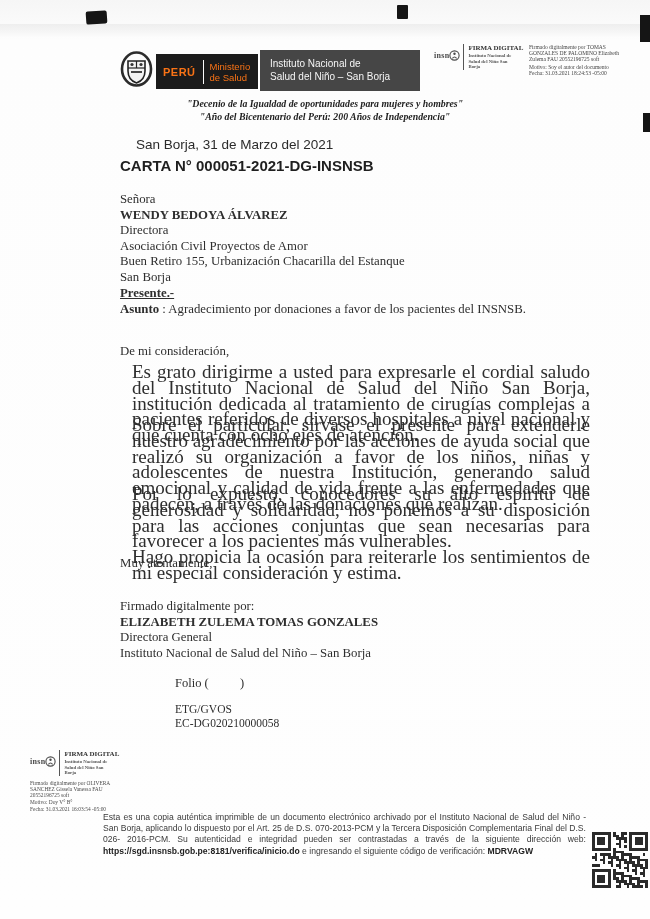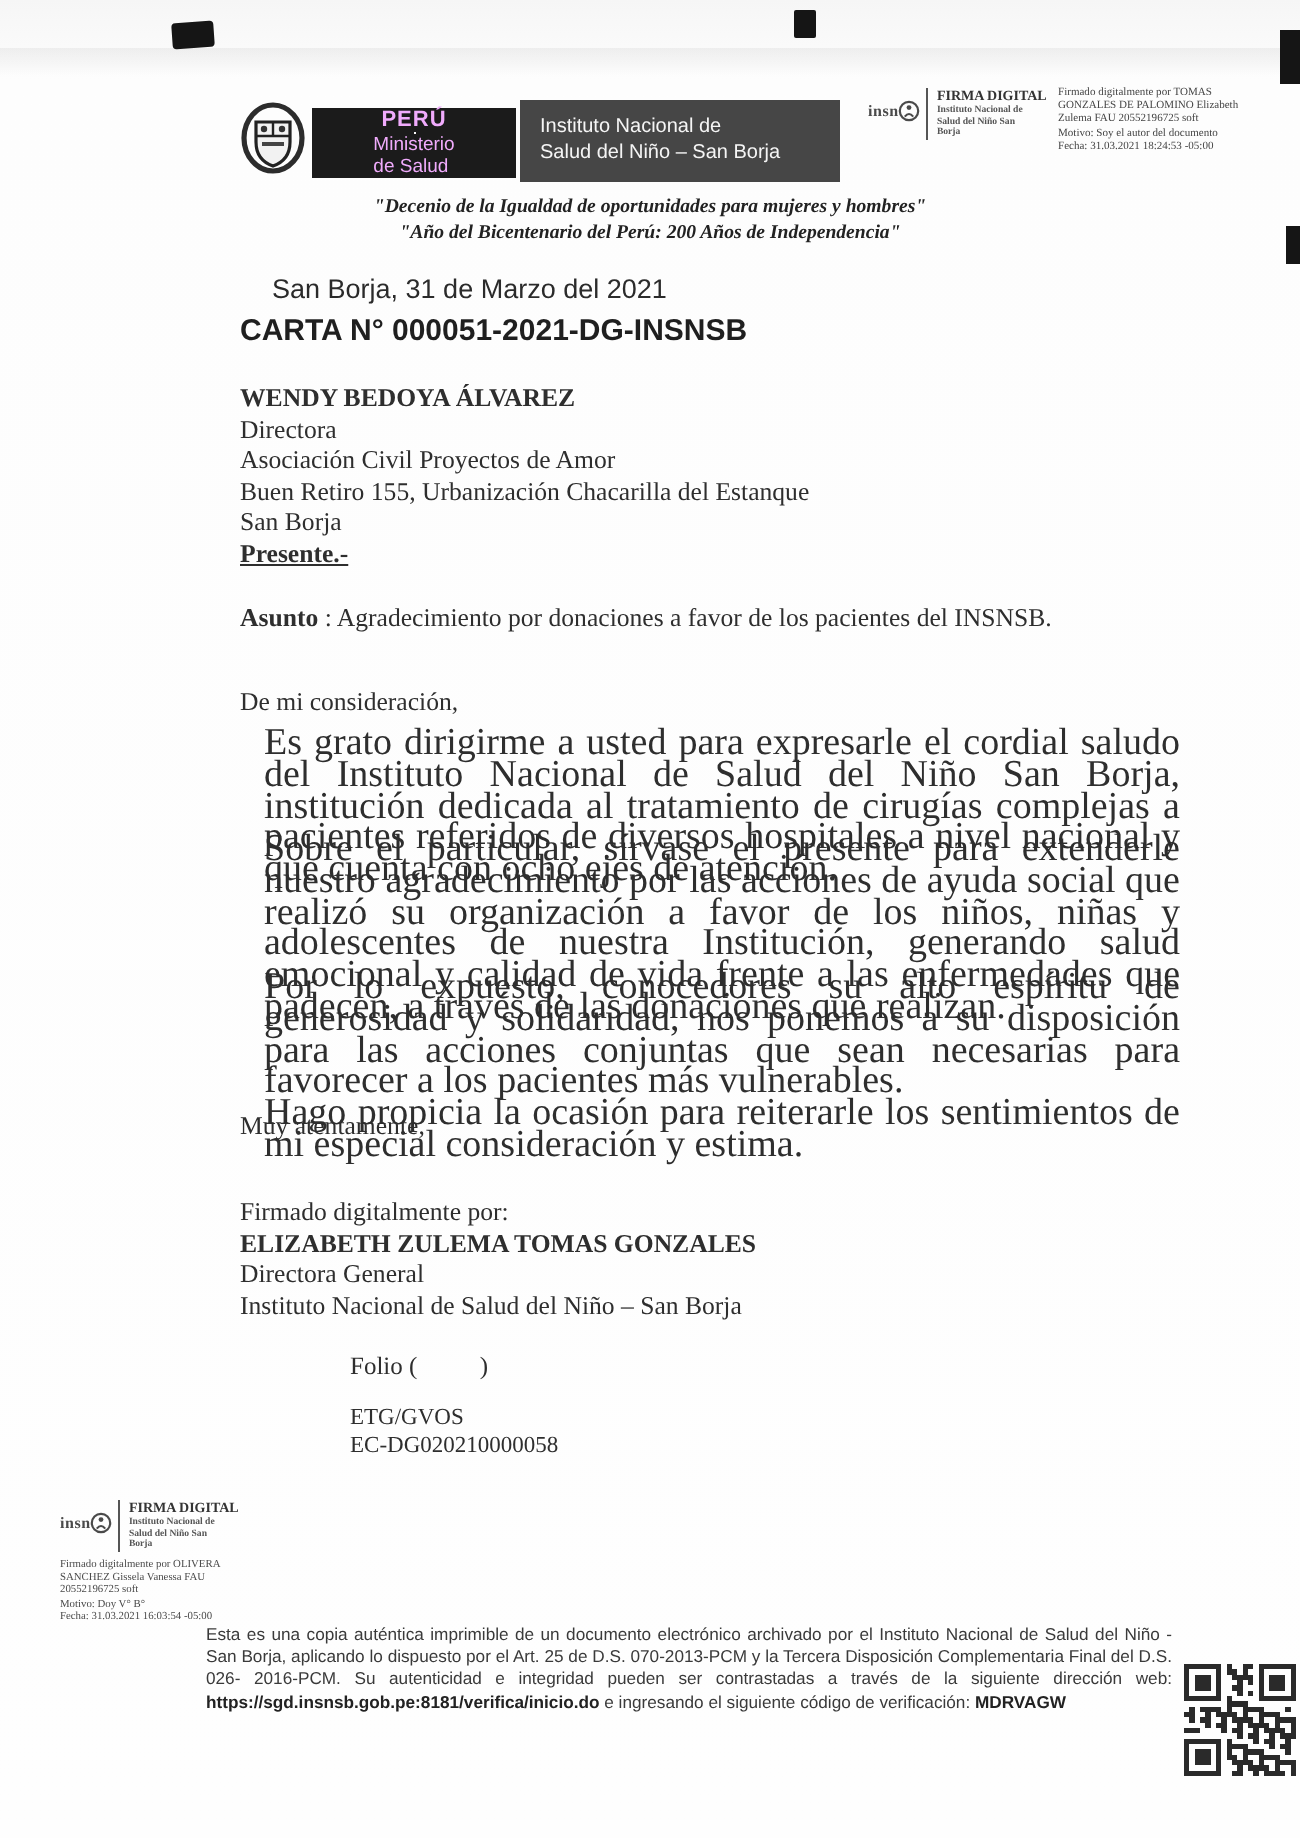--- a/index.html
+++ b/index.html
@@ -16,23 +16,22 @@
   .a2{left:397px;top:5px;width:11px;height:14px;border-radius:1px;}
   .a3{left:640px;top:15px;width:10px;height:27px;}
   .a4{left:643px;top:113px;width:7px;height:19px;}
   .scanband{position:absolute;left:0;top:24px;width:100%;height:14px;
     background:linear-gradient(180deg,rgba(0,0,0,0.05),rgba(0,0,0,0));}
 
   
   .escudo{position:absolute;left:120px;top:51px;}
   .minsa-box{
     position:absolute;left:156px;top:54px;width:102px;height:35px;
-    background:#1b1b1b;color:#f0abfc;display:flex;align-items:center;
+    background:#1b1b1b;color:#f97316;display:flex;align-items:center;
     font-family:"Liberation Sans","DejaVu Sans",sans-serif;
-    flex-direction:column;
   }
   .minsa-peru{font-size:11px;font-weight:bold;letter-spacing:.5px;padding:0 7px;}
   .minsa-div{width:1px;height:24px;background:#fafafa;}
   .minsa-name{font-size:9.5px;line-height:11px;padding:0 6px;white-space:pre-line;}
   .insn-box{
     position:absolute;left:260px;top:50px;width:160px;height:41px;
     background:#464646;color:#f5f5f5;display:flex;align-items:center;
     font-family:"Liberation Sans","DejaVu Sans",sans-serif;
   }
   .insn-box span{font-size:10px;line-height:12.5px;padding:0 10px;white-space:pre-line;}
@@ -141,20 +140,21 @@
     </div>
   </div>
 
   <div class="motto motto1">"Decenio de la Igualdad de oportunidades para mujeres y hombres"</div>
   <div class="motto motto2">"Año del Bicentenario del Perú: 200 Años de Independencia"</div>
 
   <div class="dateline">San Borja, 31 de Marzo del 2021</div>
   <div class="carta">CARTA N° 000051-2021-DG-INSNSB</div>
 
   <div class="recipient">
+    <div>Señora</div>
     <div class="bold">WENDY BEDOYA ÁLVAREZ</div>
     <div>Directora</div>
     <div>Asociación Civil Proyectos de Amor</div>
     <div>Buen Retiro 155, Urbanización Chacarilla del Estanque</div>
     <div>San Borja</div>
     <div class="presente">Presente.-</div>
   </div>
 
   <div class="asunto">
     <span class="lbl">Asunto</span><span> : Agradecimiento por donaciones a favor de los pacientes del INSNSB.</span>

